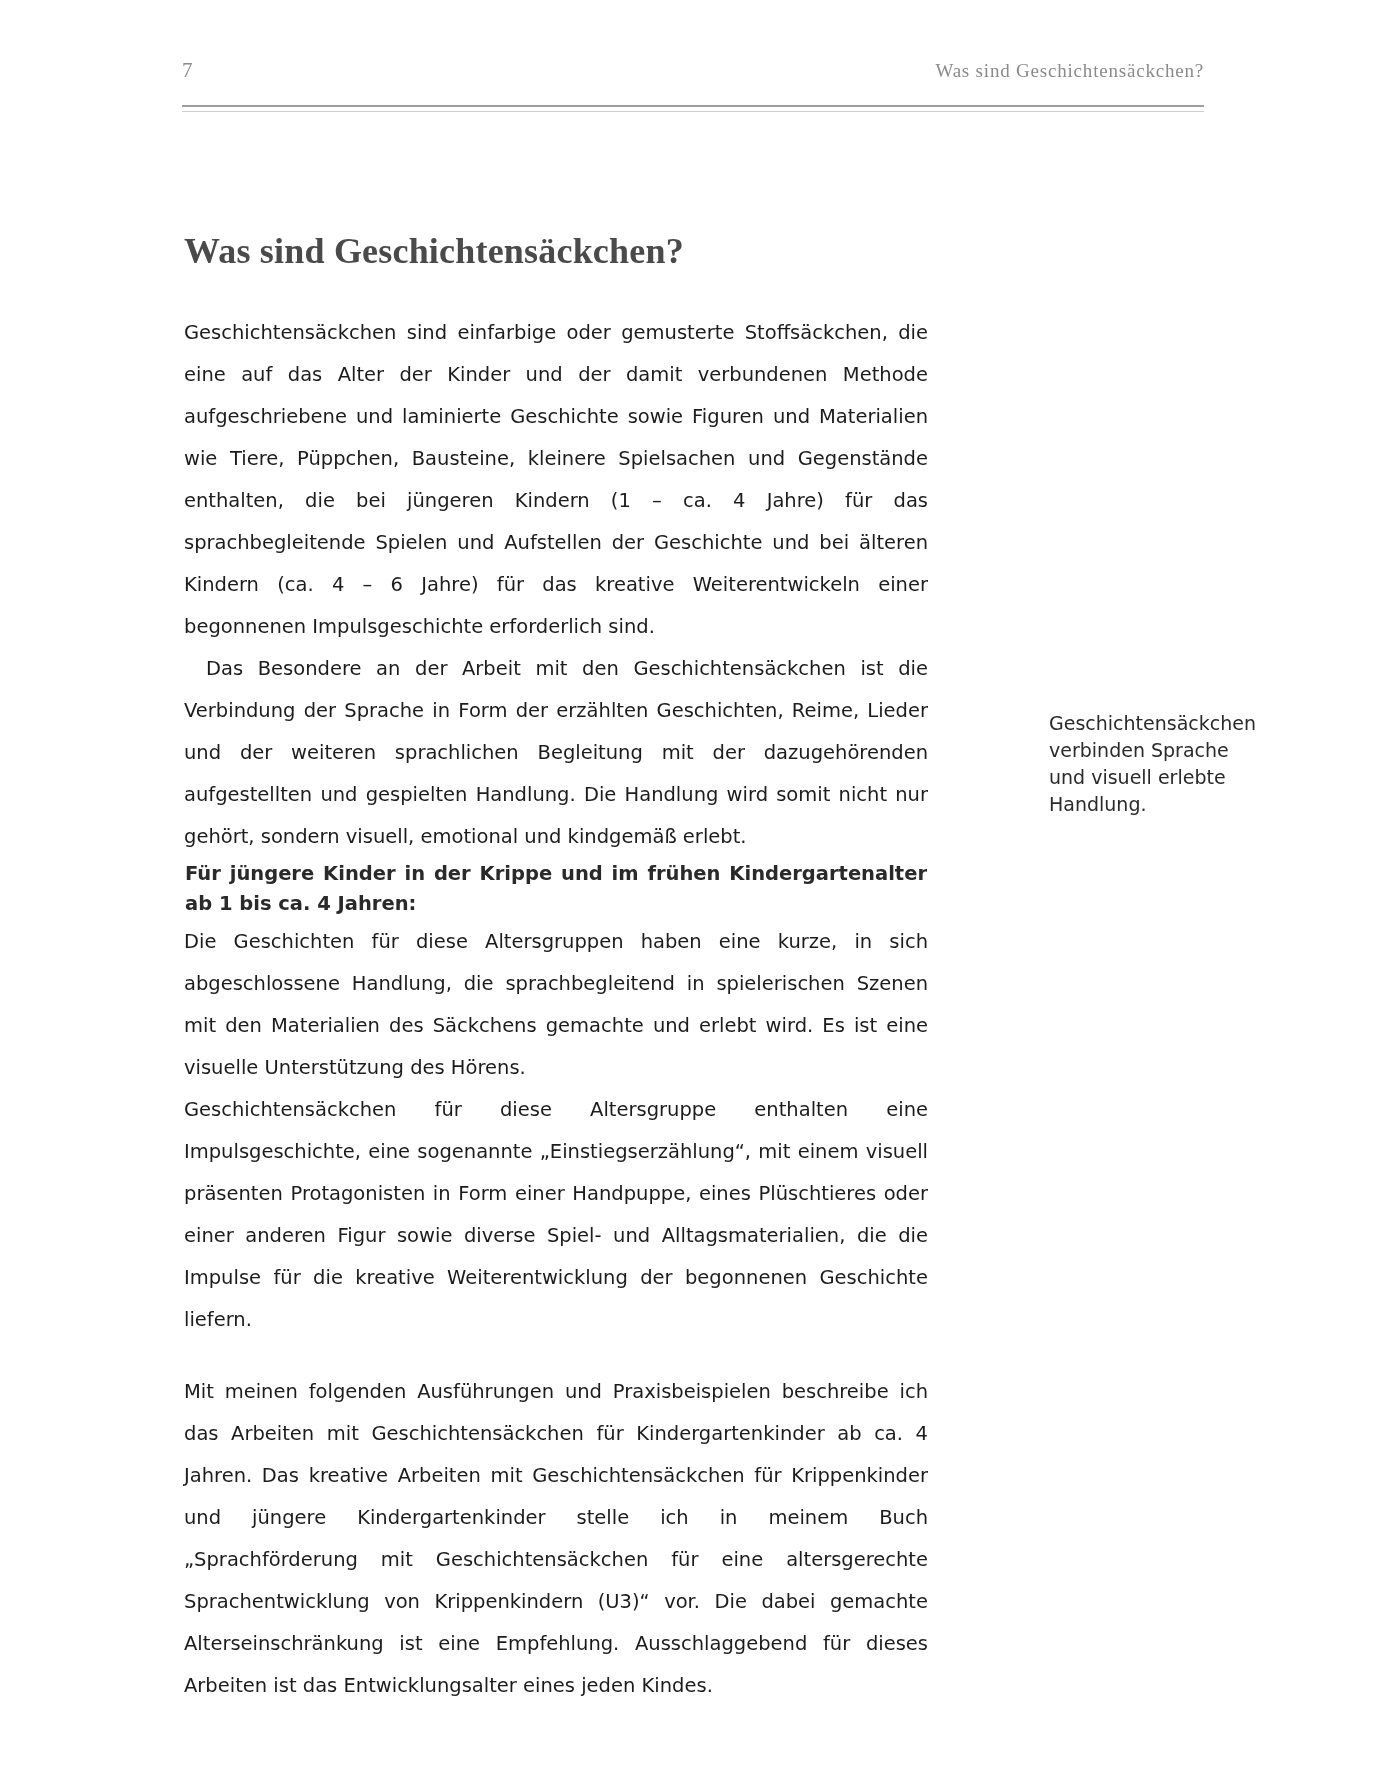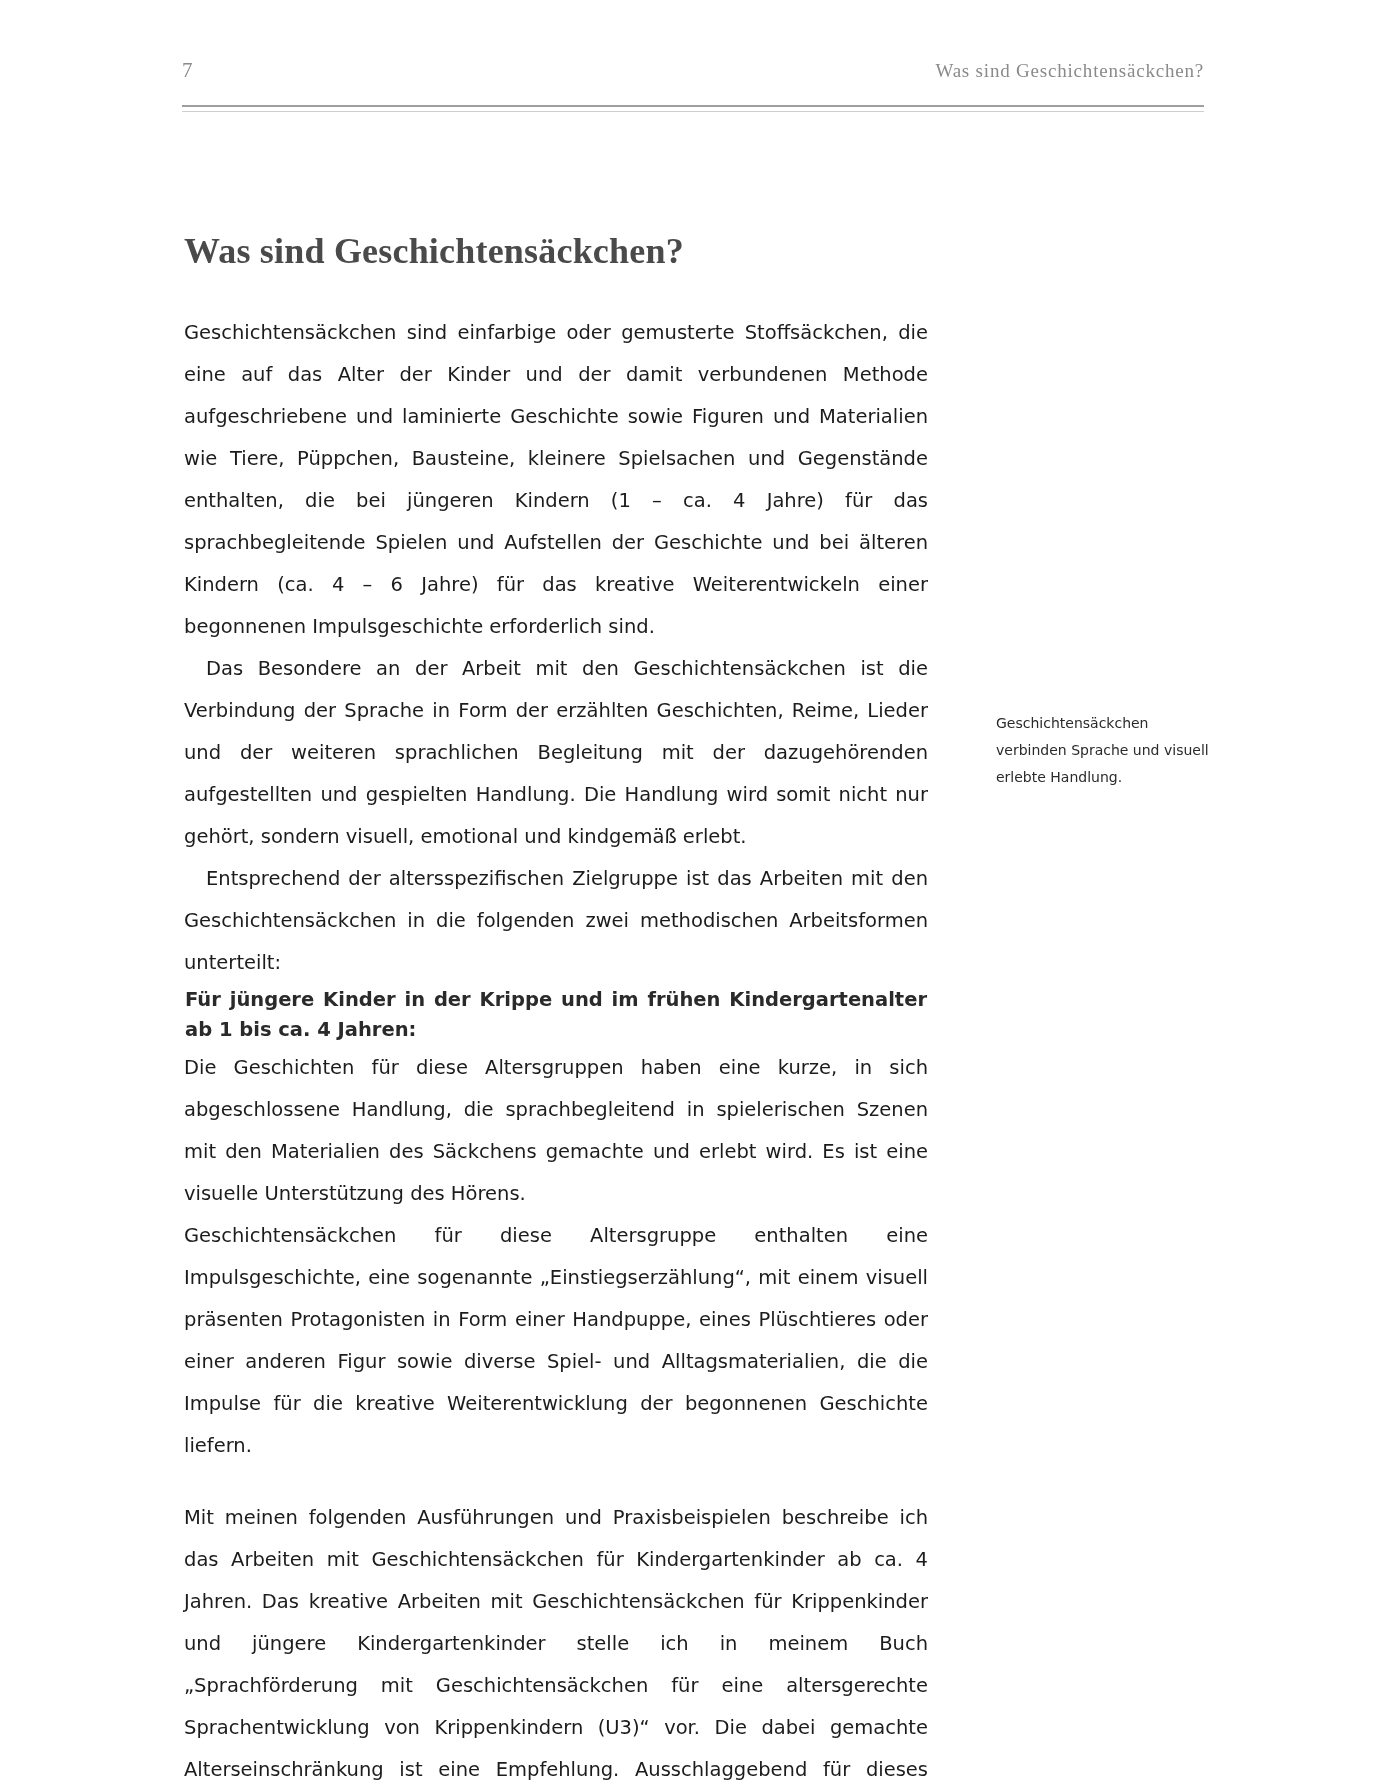--- a/index.html
+++ b/index.html
@@ -103,25 +103,25 @@
     color: #2a2a2a;
     text-align: justify;
   }
   p.gap-before {
     margin-top: 30px;
   }
 
   
   .marginalia {
     position: absolute;
-    left: 996px;
+    left: 1049px;
     top: 710px;
     width: 215px;
     font-family: "DejaVu Sans", sans-serif;
-    font-size: 14px;
+    font-size: 19px;
     line-height: 27px;
     color: #2a2a2a;
   }
 </style>
 </head>
 <body>
 
 <div class="page">
 
   <div class="header">
@@ -129,21 +129,20 @@
     <div class="running-title">Was sind Geschichtensäckchen?</div>
   </div>
   <div class="rule rule-thick"></div>
   <div class="rule rule-thin"></div>
 
   <div class="content">
     <h1 class="chapter-title">Was sind Geschichtensäckchen?</h1>
 
     <p class="body">Geschichtensäckchen sind einfarbige oder gemusterte Stoffsäckchen, die eine auf das Alter der Kinder und der damit verbundenen Methode aufgeschriebene und laminierte Geschichte sowie Figuren und Materialien wie Tiere, Püppchen, Bausteine, kleinere Spielsachen und Gegenstände enthalten, die bei jüngeren Kindern (1 – ca. 4 Jahre) für das sprachbegleitende Spielen und Aufstellen der Geschichte und bei älteren Kindern (ca. 4 – 6 Jahre) für das kreative Weiterentwickeln einer begonnenen Impulsgeschichte erforderlich sind.</p>
     <p class="body indent">Das Besondere an der Arbeit mit den Geschichtensäckchen ist die Verbindung der Sprache in Form der erzählten Geschichten, Reime, Lieder und der weiteren sprachlichen Begleitung mit der dazugehörenden aufgestellten und gespielten Handlung. Die Handlung wird somit nicht nur gehört, sondern visuell, emotional und kindgemäß erlebt.</p>
-    <p class="body indent">Entsprechend der altersspezifischen Zielgruppe ist das Arbeiten mit den Geschichtensäckchen in die folgenden zwei methodischen Arbeitsformen unterteilt:</p>
 
     <p class="subhead">Für jüngere Kinder in der Krippe und im frühen Kindergartenalter ab 1 bis ca. 4 Jahren:</p>
     <p class="body">Die Geschichten für diese Altersgruppen haben eine kurze, in sich abgeschlossene Handlung, die sprachbegleitend in spielerischen Szenen mit den Materialien des Säckchens gemachte und erlebt wird. Es ist eine visuelle Unterstützung des Hörens.</p>
 
     <p class="body">Geschichtensäckchen für diese Altersgruppe enthalten eine Impulsgeschichte, eine sogenannte „Einstiegserzählung“, mit einem visuell präsenten Protagonisten in Form einer Handpuppe, eines Plüschtieres oder einer anderen Figur sowie diverse Spiel- und Alltagsmaterialien, die die Impulse für die kreative Weiterentwicklung der begonnenen Geschichte liefern.</p>
 
     <p class="body gap-before">Mit meinen folgenden Ausführungen und Praxisbeispielen beschreibe ich das Arbeiten mit Geschichtensäckchen für Kindergartenkinder ab ca. 4 Jahren. Das kreative Arbeiten mit Geschichtensäckchen für Krippenkinder und jüngere Kindergartenkinder stelle ich in meinem Buch „Sprachförderung mit Geschichtensäckchen für eine altersgerechte Sprachentwicklung von Krippenkindern (U3)“ vor. Die dabei gemachte Alterseinschränkung ist eine Empfehlung. Ausschlaggebend für dieses Arbeiten ist das Entwicklungsalter eines jeden Kindes.</p>
   </div>
 
   <div class="marginalia">Geschichtensäckchen verbinden Sprache und visuell erlebte Handlung.</div>

